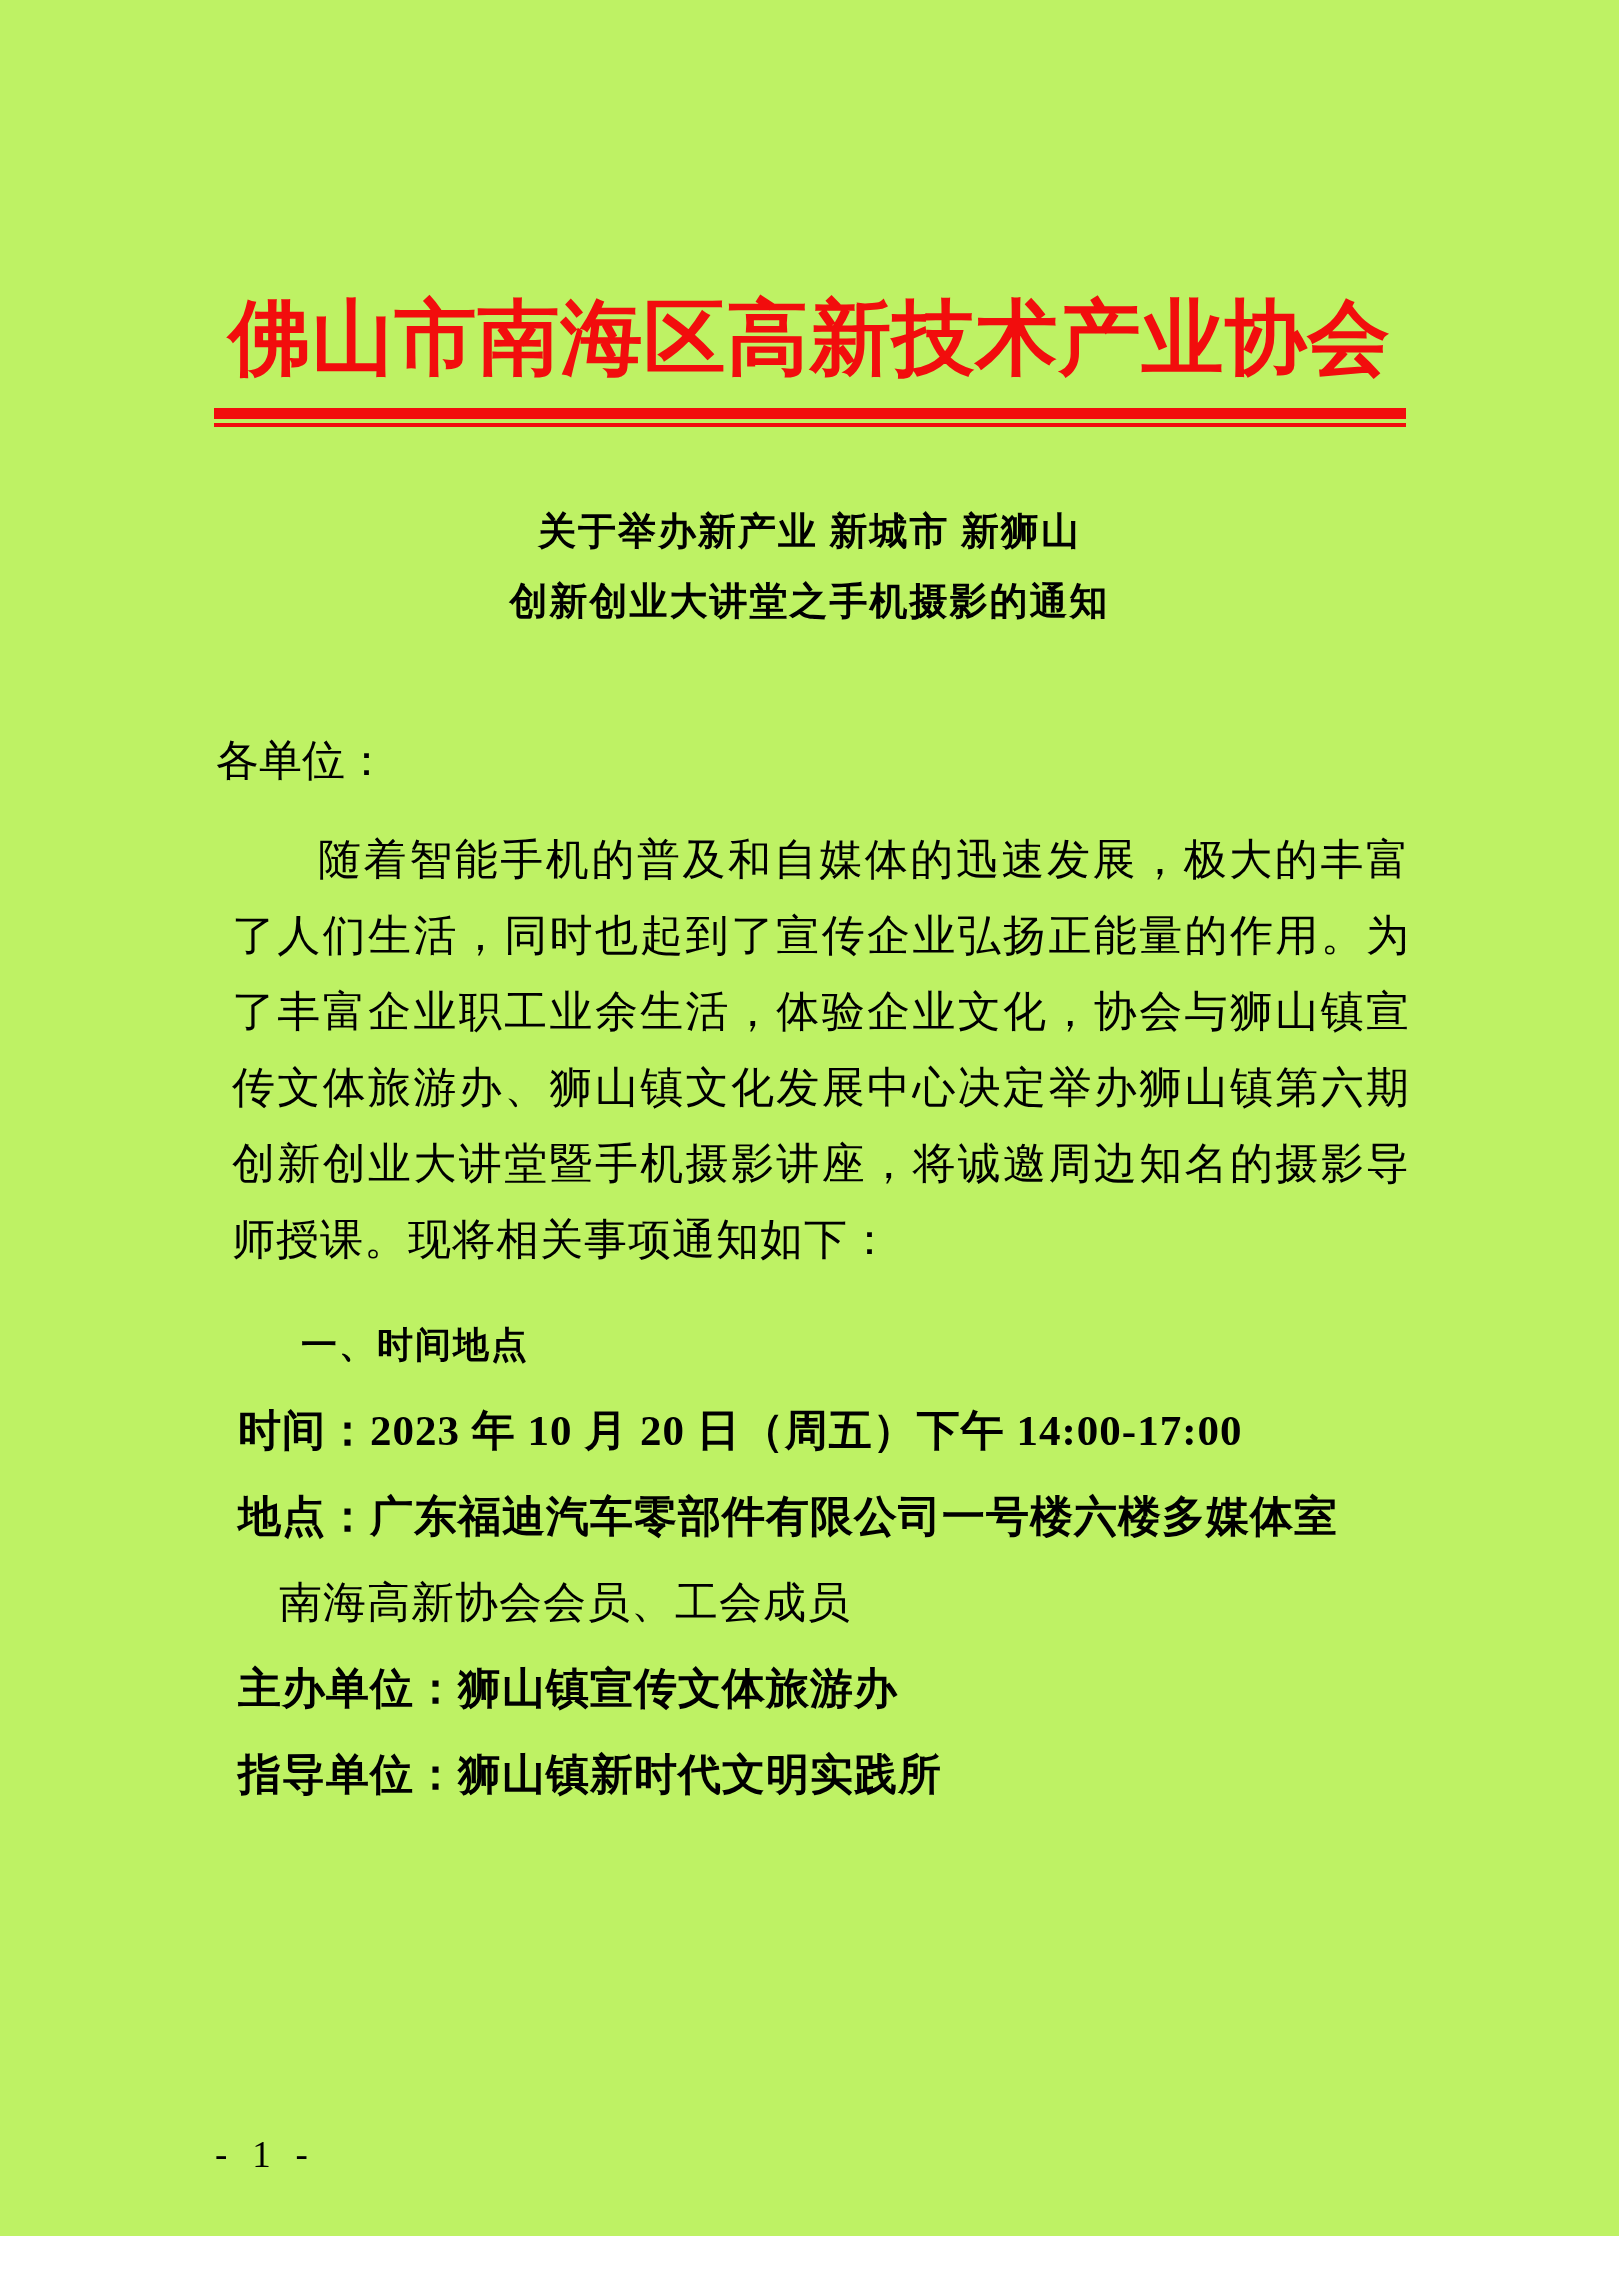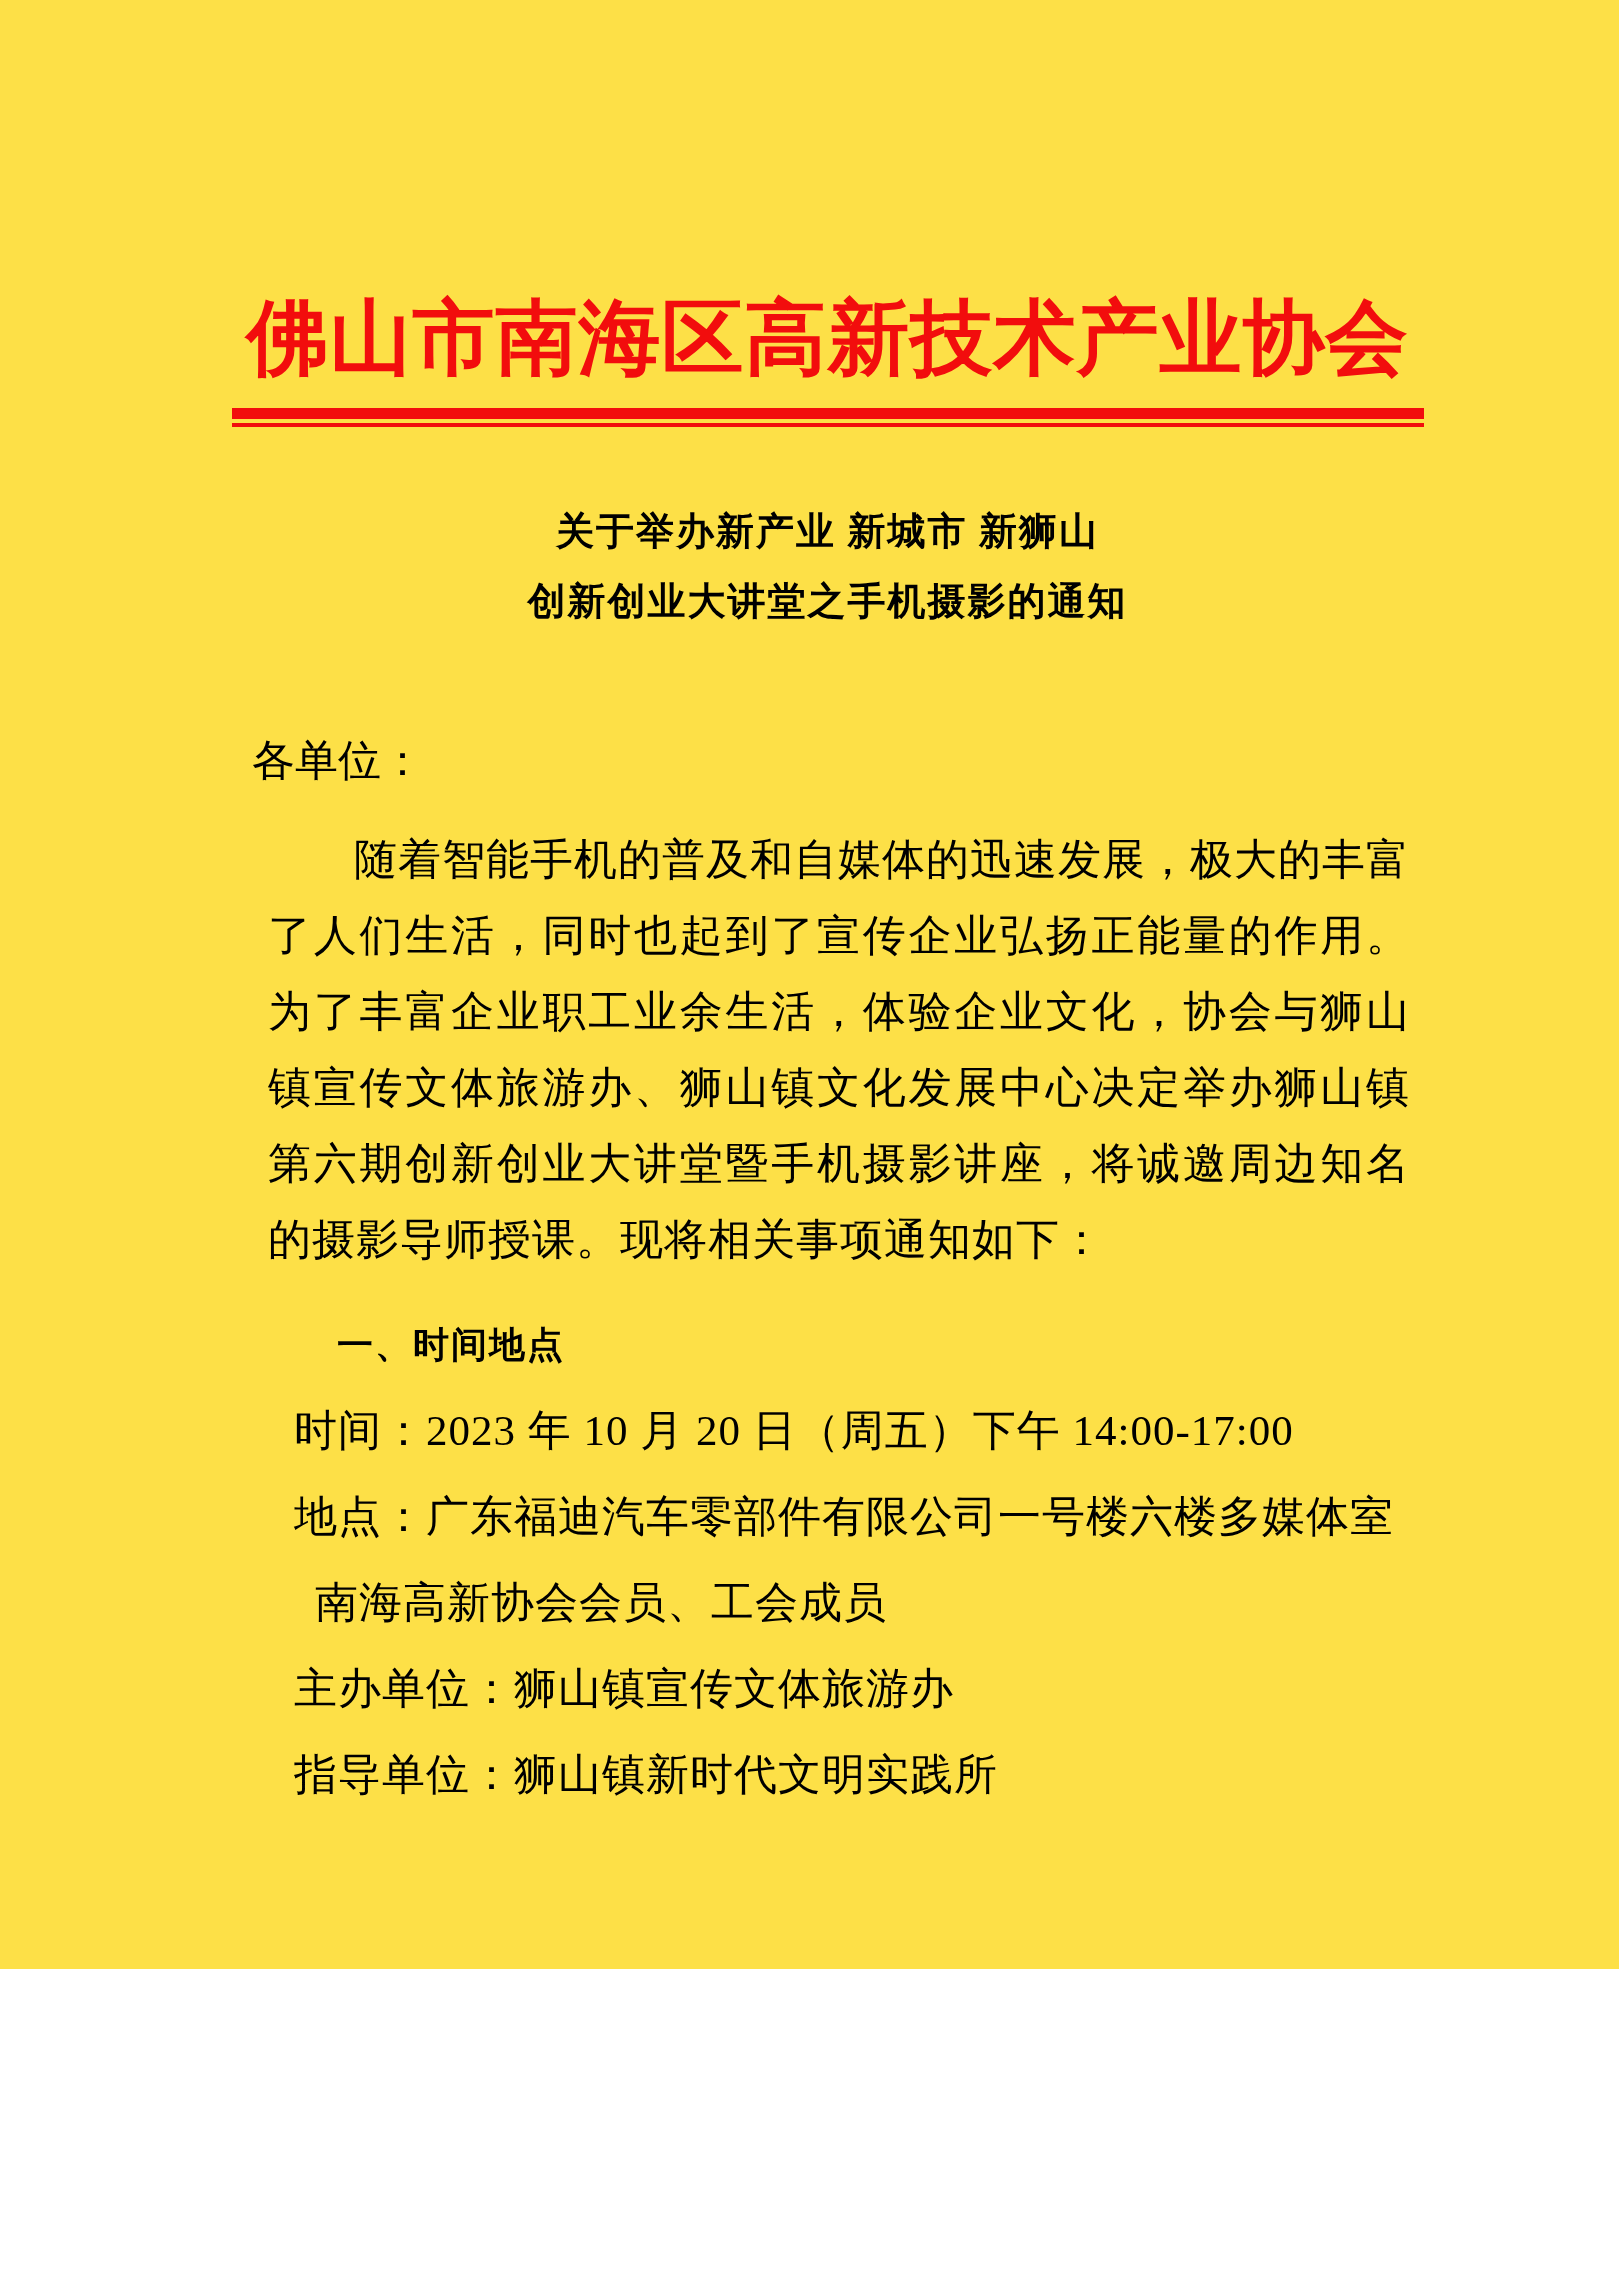--- a/index.html
+++ b/index.html
@@ -3,27 +3,26 @@
 <meta charset="utf-8">
 <style>
   html, body {
     margin: 0;
     padding: 0;
     background: #ffffff;
   }
   .page {
     position: relative;
     width: 1619px;
-    height: 1969px;
-    background: #fde047;
+    height: 2236px;
+    background: #bef264;
     color: #000000;
     font-family: "Liberation Serif", "DejaVu Serif", serif;
     overflow: hidden;
     box-sizing: border-box;
-    padding-left: 36px;
   }
   
   .org-title {
     margin: 0;
     padding-top: 286px;
     text-align: center;
     font-size: 82px;
     line-height: 106px;
     font-weight: bold;
     letter-spacing: 1px;
@@ -71,21 +70,21 @@
     font-weight: bold;
     font-size: 36px;
     line-height: 51px;
     letter-spacing: 2px;
   }
   .item {
     margin: 35px 0 0 0;
     line-height: 51px;
     letter-spacing: 1px;
   }
-  .indent-a { margin-left: 42px; }
+  .indent-a { margin-left: 22px; font-weight: bold; }
   .indent-b { margin-left: 63px; }
   
   .page-number {
     position: absolute;
     left: 215px;
     top: 2133px;
     font-size: 37px;
     letter-spacing: 7.8px;
     font-family: "Liberation Serif", "DejaVu Serif", serif;
   }

